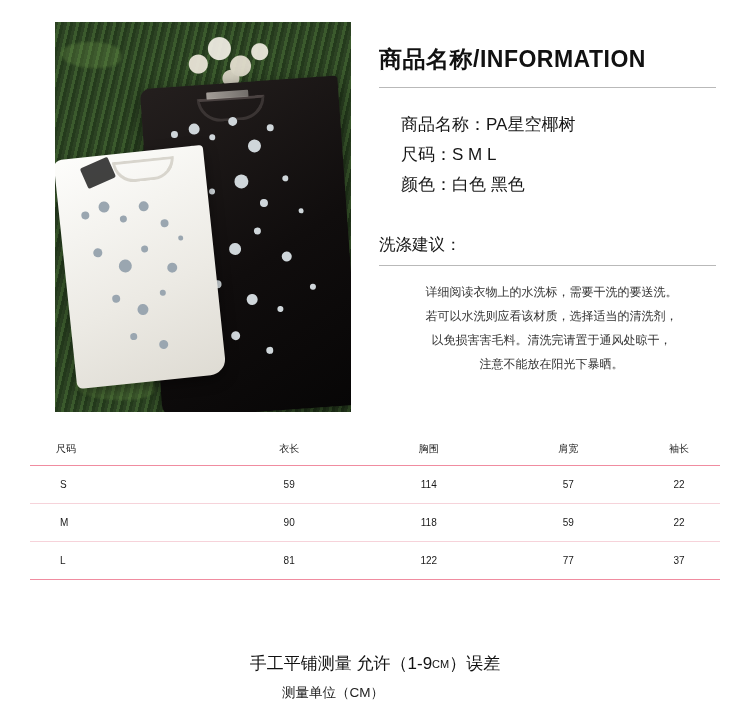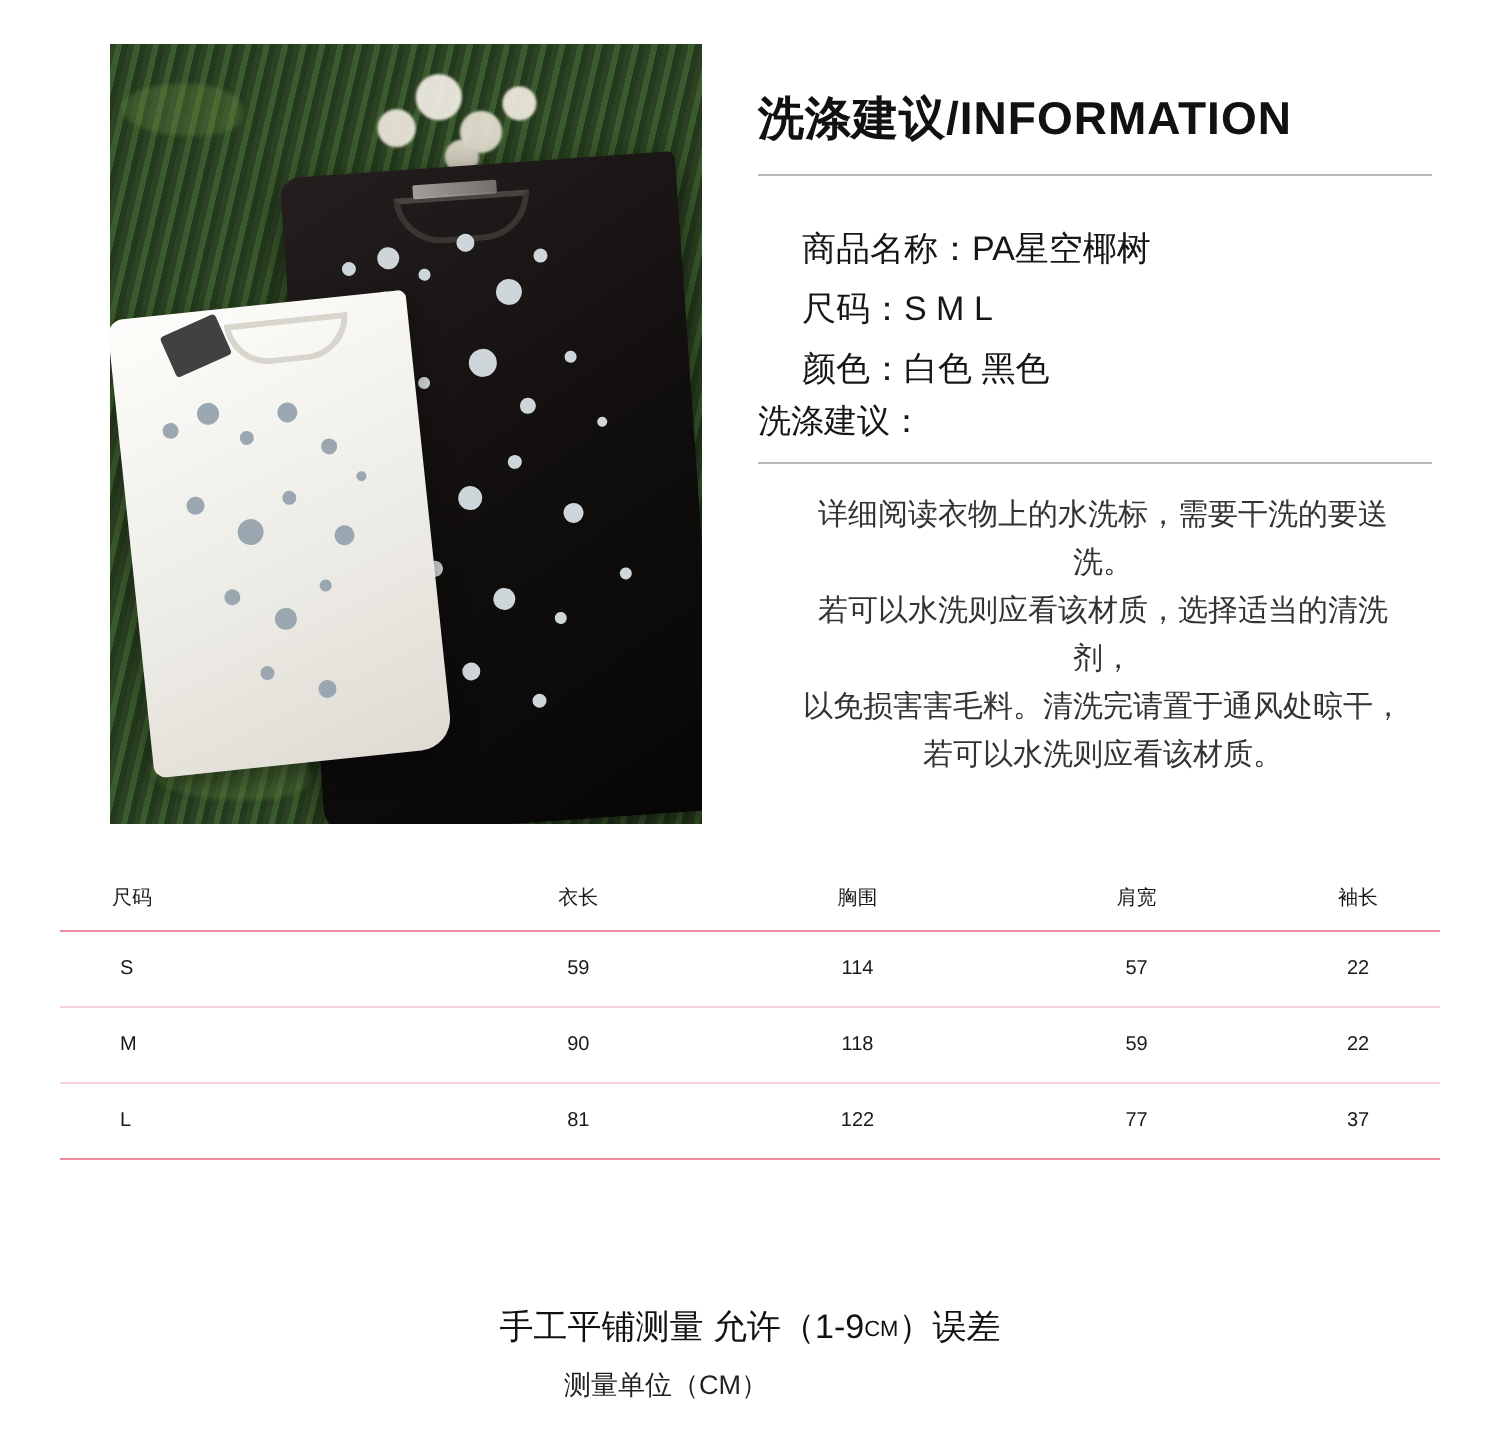--- a/index.html
+++ b/index.html
@@ -149,26 +149,27 @@
     margin-right: 10px;
   }
   .spec-list {
     padding: 22px 0 0 22px;
     font-size: 17px;
     line-height: 30px;
     color: #161616;
   }
   .spec-list .row { white-space: nowrap; }
   .wash-title {
+    margin-top: 34px;
     font-size: 16.5px;
     color: #161616;
     padding-bottom: 9px;
   }
   .wash-body {
-    font-size: 15px;
+    font-size: 12px;
     line-height: 24px;
     color: #333;
     text-align: center;
     padding: 14px 24px 0 22px;
   }
 
   
   .table-wrap {
     position: absolute;
     top: 436px;
@@ -278,36 +279,36 @@
       <div class="splash-d" style="left:44px; top:140px; width:8px;  height:8px;"></div>
       <div class="splash-d" style="left:68px; top:152px; width:11px; height:11px;"></div>
       <div class="splash-d" style="left:92px; top:140px; width:6px;  height:6px;"></div>
       <div class="splash-d" style="left:58px; top:180px; width:7px;  height:7px;"></div>
       <div class="splash-d" style="left:86px; top:190px; width:9px;  height:9px;"></div>
       <div class="splash-d" style="left:116px;top:88px;  width:5px;  height:5px;"></div>
     </div>
   </div>
 
   <div class="info">
-    <div class="info-title">洗涤建议/INFORMATION</div>
+    <div class="info-title">商品名称/INFORMATION</div>
     <div class="rule"></div>
 
     <div class="spec-list">
       <div class="row">商品名称：PA星空椰树</div>
       <div class="row">尺码：S M L</div>
       <div class="row">颜色：白色 黑色</div>
     </div>
 
     <div class="wash-title">洗涤建议：</div>
     <div class="rule"></div>
     <div class="wash-body">
       <div>详细阅读衣物上的水洗标，需要干洗的要送洗。</div>
       <div>若可以水洗则应看该材质，选择适当的清洗剂，</div>
       <div>以免损害害毛料。清洗完请置于通风处晾干，</div>
-      <div>若可以水洗则应看该材质。</div>
+      <div>注意不能放在阳光下暴晒。</div>
     </div>
   </div>
 </div>
 
 <div class="table-wrap">
   <table class="size-table">
     <thead>
       <tr>
         <th class="c-size">尺码</th>
         <th class="c-len">衣长</th>

